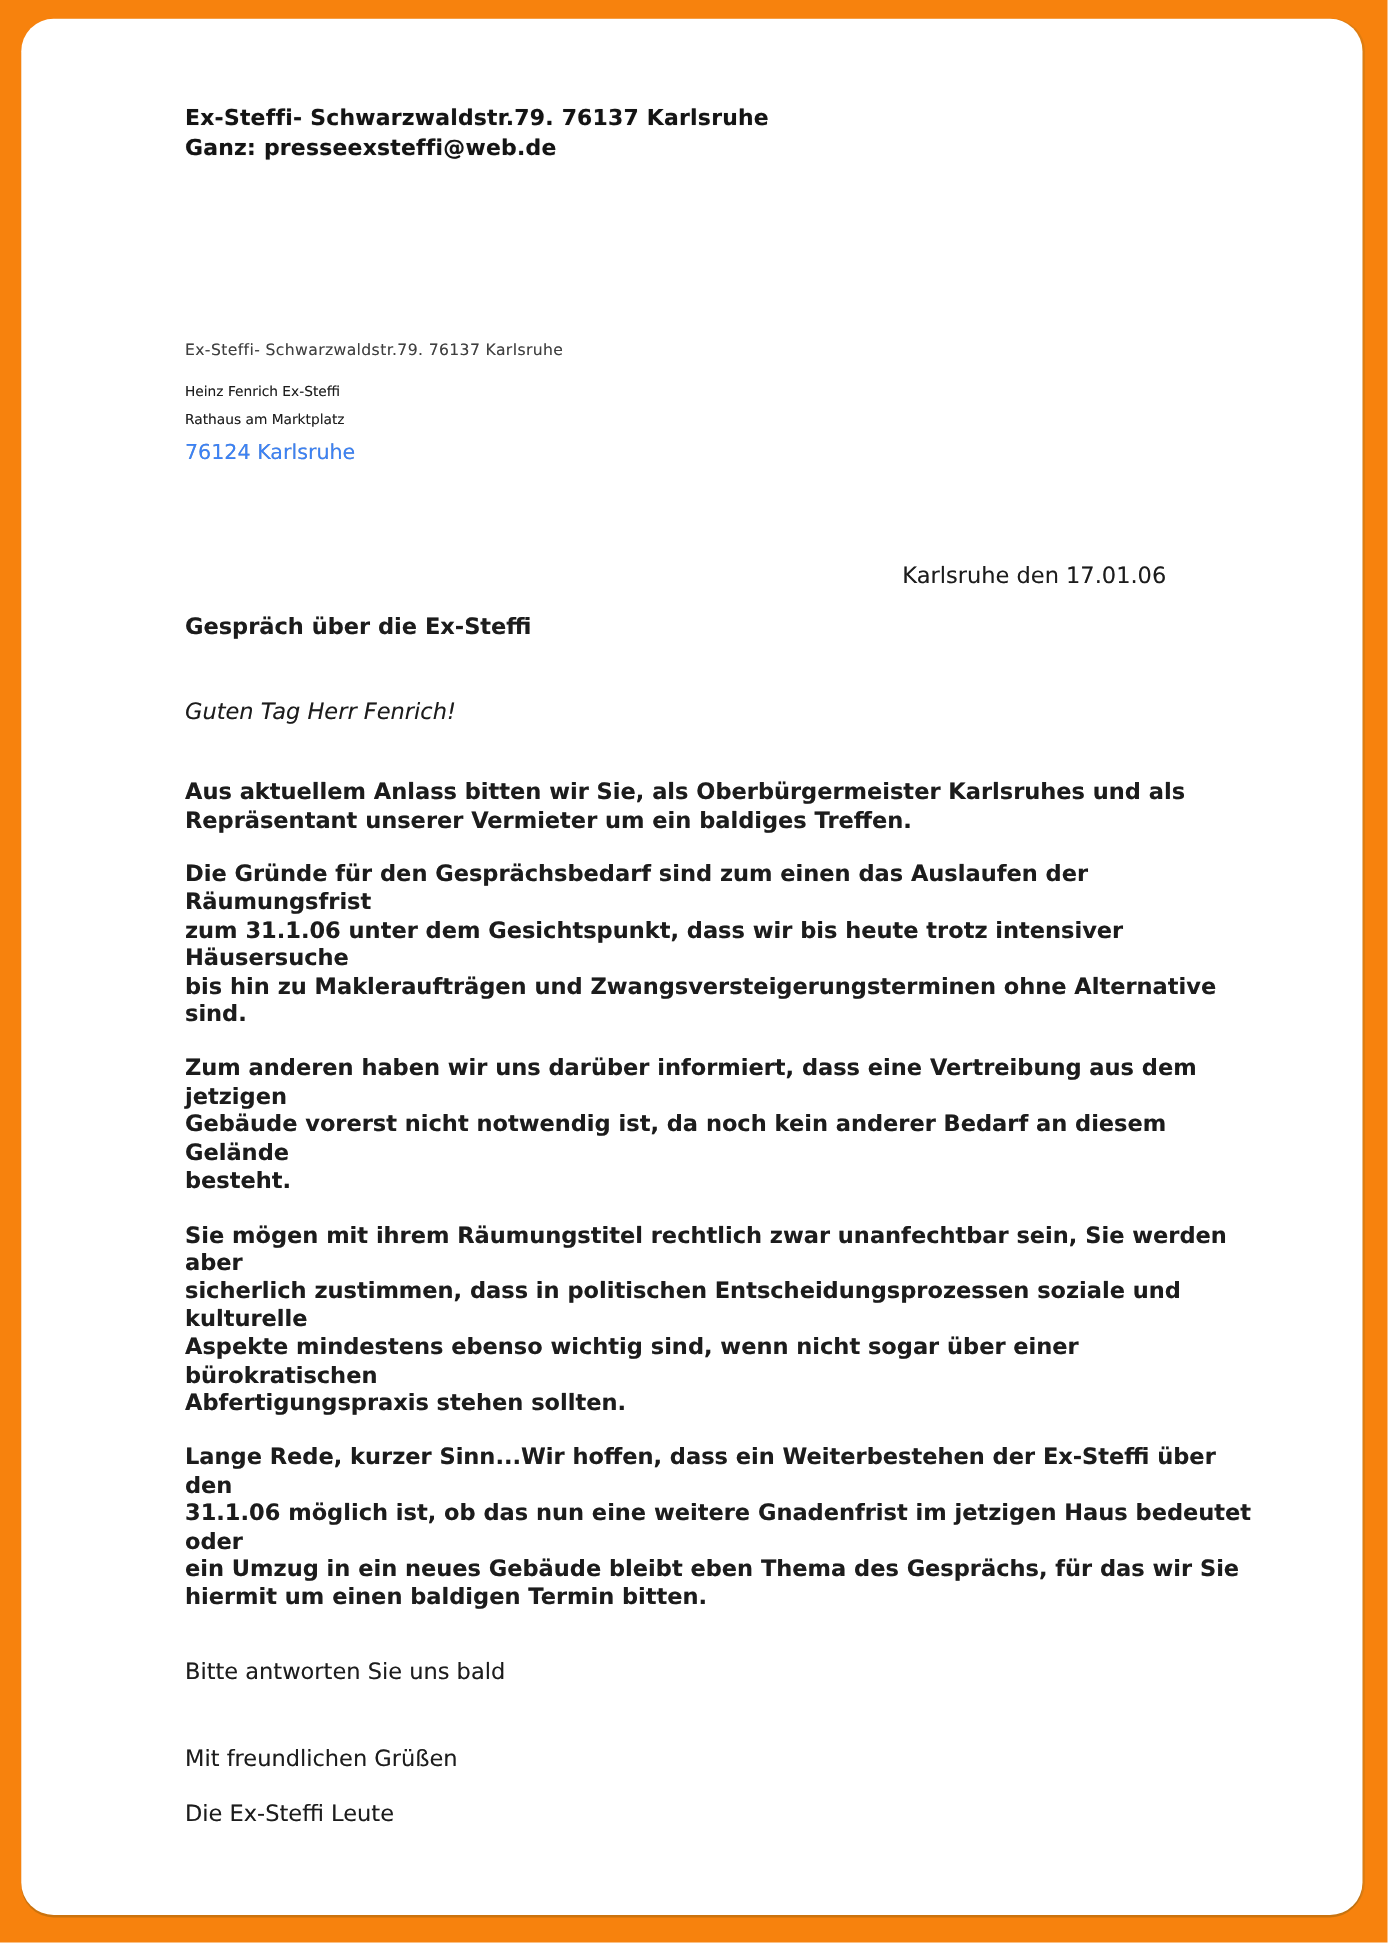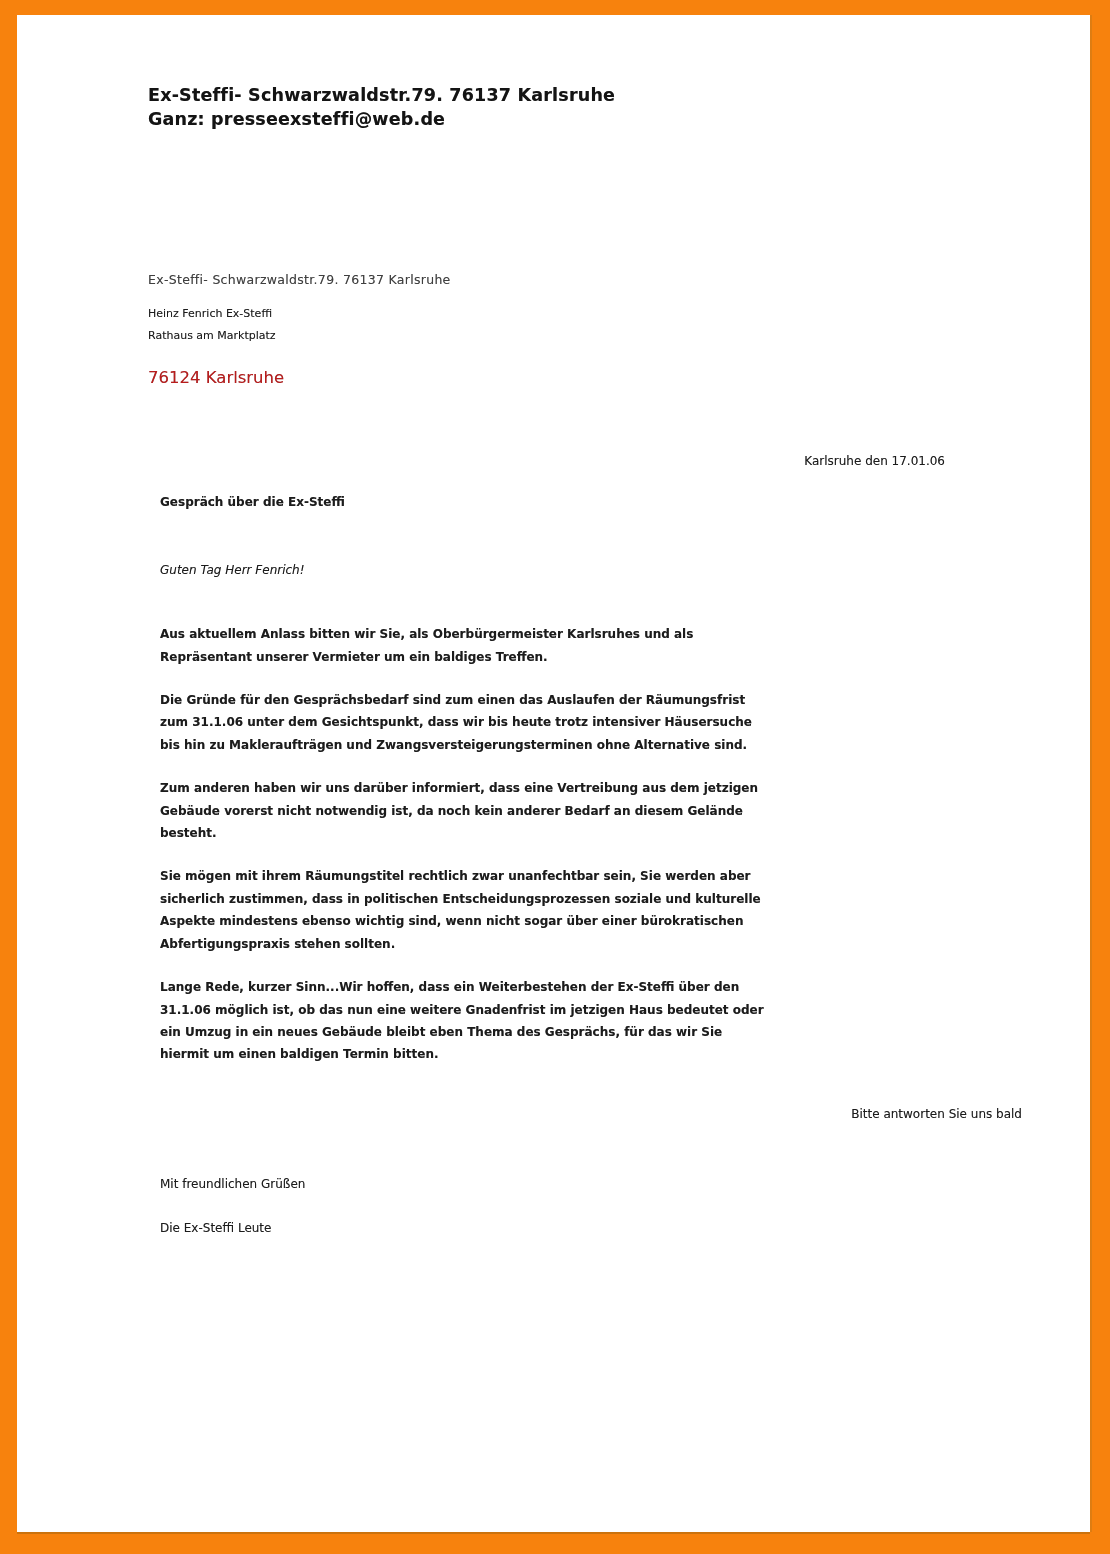--- a/index.html
+++ b/index.html
@@ -22,20 +22,21 @@
   }
   
   .page {
     position: absolute;
     left: 17px;
     top: 15px;
     right: 20px;
     bottom: 22px;
     background: #ffffff;
     box-shadow: 0 2px 0 rgba(168, 104, 16, 0.55), 2px 0 0 rgba(190, 120, 25, 0.45);
+    border-radius: 26px;
   }
   .letterhead {
     position: absolute;
     left: 131px;
     top: 69px;
     font-size: 17.5px;
     font-weight: bold;
     line-height: 23.5px;
     color: #141414;
     letter-spacing: 0.2px;
@@ -55,36 +56,35 @@
     left: 131px;
     top: 288px;
     font-size: 11px;
     line-height: 22.4px;
     color: #1c1c1c;
     text-shadow: 0 0 0.5px rgba(30,30,30,0.4);
   }
   .zip {
     position: absolute;
     left: 131px;
-    top: 352px;
+    top: 336px;
     font-size: 16.5px;
     line-height: 22.4px;
-    color: #b91c1c;
+    color: #3b82f6;
     text-shadow: 0 0 0.5px rgba(30,30,30,0.4);
   }
   .main {
     position: absolute;
     left: 131px;
     top: 435px;
     width: 862px;
-    font-size: 12px;
+    font-size: 18px;
     line-height: 22.4px;
     color: #1c1c1c;
     text-shadow: 0 0 0.5px rgba(30,30,30,0.4);
-    margin-left: 12px;
   }
   .date {
     width: 785px;
     text-align: right;
     margin: 0 0 19px 0;
   }
   .subject {
     margin: 0 0 45px 0;
     font-weight: bold;
   }
@@ -95,21 +95,20 @@
   .main p {
     margin: 0 0 21px 0;
     white-space: pre-line;
     font-weight: bold;
   }
   .main p.last-body {
     margin-bottom: 37px;
   }
   .request {
     margin: 0 0 25px 0;
-    text-align: right;
   }
   .closing {
     white-space: pre-line;
   }
 </style>
 </head>
 <body>
 
 <div class="frame" style="background: rgb(247, 130, 13);">
   <div class="page" style="background: rgb(255, 255, 255);">

